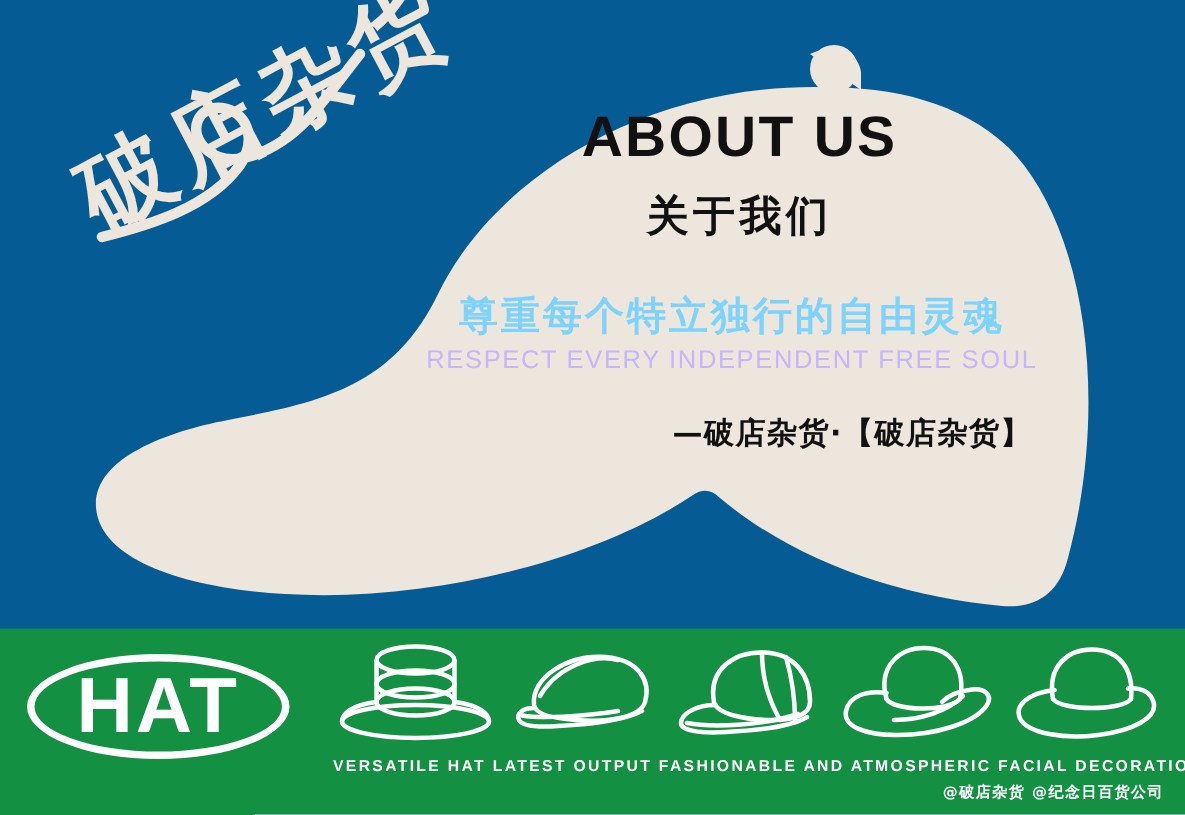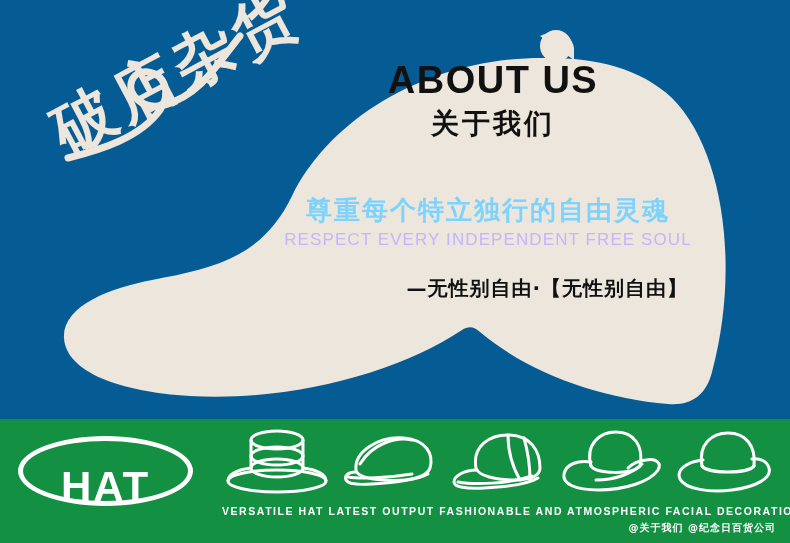--- a/index.html
+++ b/index.html
@@ -22,21 +22,21 @@
     position:absolute;left:42px;top:108px;width:300px;
     transform:rotate(-28deg);transform-origin:left top;
     color:#EDE6DC;font-size:62px;font-weight:700;letter-spacing:6px;
     white-space:nowrap;line-height:1;
     font-family:"DejaVu Sans","Liberation Sans",sans-serif;
   }
 
   
   .text-block{position:absolute;left:278px;top:60px;width:430px;text-align:center;color:#111;}
   .about-en{
-    font-size:38px;font-weight:800;letter-spacing:1.5px;line-height:1.1;margin:0;
+    font-size:38px;font-weight:800;letter-spacing:1.5px;line-height:1.1;margin:12px;
     font-family:"Liberation Sans","DejaVu Sans",sans-serif;
   }
   .about-cn{
     font-size:28px;font-weight:700;letter-spacing:3px;line-height:1.25;margin:4px 0 0 0;
     font-family:"DejaVu Sans","Liberation Sans",sans-serif;
   }
   .slogan-cn{
     position:absolute;left:278px;top:193px;width:420px;text-align:center;color:#7dd3fc;
     font-size:26px;font-weight:700;letter-spacing:2px;margin:0;
     font-family:"DejaVu Sans","Liberation Sans",sans-serif;
@@ -51,23 +51,23 @@
     font-size:20px;font-weight:700;letter-spacing:1px;margin:0;
     font-family:"DejaVu Sans","Liberation Sans",sans-serif;
   }
 
   
   .hat-badge{position:absolute;left:18px;top:436px;width:175px;height:70px;}
   .hat-badge .oval{
     position:absolute;inset:0;border:5px solid #fff;border-radius:50%;
   }
   .hat-badge .word{
-    position:absolute;left:0;top:16px;width:175px;height:70px;
+    position:absolute;left:0;top:0;width:175px;height:70px;
     display:flex;align-items:center;justify-content:center;
-    color:#fff;font-size:42px;font-weight:700;letter-spacing:2px;
+    color:#fff;font-size:52px;font-weight:700;letter-spacing:2px;
     font-family:"Liberation Sans","DejaVu Sans",sans-serif;
   }
   .hat-icons{position:absolute;left:222px;top:424px;width:560px;height:74px;}
   .hat-icon{position:absolute;top:0;width:110px;height:74px;}
 
   .tagline{
     position:absolute;left:222px;top:505px;width:560px;text-align:center;
     color:#fff;font-size:10.5px;font-weight:600;letter-spacing:1.55px;margin:0;
     font-family:"Liberation Sans","DejaVu Sans",sans-serif;white-space:nowrap;
   }
@@ -112,21 +112,21 @@
 
   <div class="brand-rot">破店杂货</div>
 
   <div class="text-block">
     <p class="about-en">ABOUT US</p>
     <p class="about-cn">关于我们</p>
   </div>
 
   <p class="slogan-cn">尊重每个特立独行的自由灵魂</p>
   <p class="slogan-en">RESPECT EVERY INDEPENDENT FREE SOUL</p>
-  <p class="attribution">—无性别自由·【无性别自由】</p>
+  <p class="attribution">—破店杂货·【破店杂货】</p>
 
   <div class="green-panel"></div>
 
   <div class="hat-badge">
     <div class="oval"></div>
     <div class="word">HAT</div>
   </div>
 
   <div class="hat-icons">
 
@@ -182,15 +182,15 @@
         <path d="M32 42 C 28 20, 42 9, 58 9 C 76 9, 86 22, 84 42"></path>
         <path d="M32 42 C 38 50, 78 50, 84 42"></path>
         <path d="M33 36 C 16 38, 6 46, 10 55 C 15 65, 40 69, 62 66
                  C 86 63, 102 54, 99 44 C 97 37, 90 34, 82 35"></path>
       </g>
     </svg>
 
   </div>
 
   <p class="tagline">VERSATILE HAT LATEST OUTPUT FASHIONABLE AND ATMOSPHERIC FACIAL DECORATION</p>
-  <p class="handles">@关于我们  @纪念日百货公司</p>
+  <p class="handles">@破店杂货  @纪念日百货公司</p>
 
 </div>
 
 </body></html>

